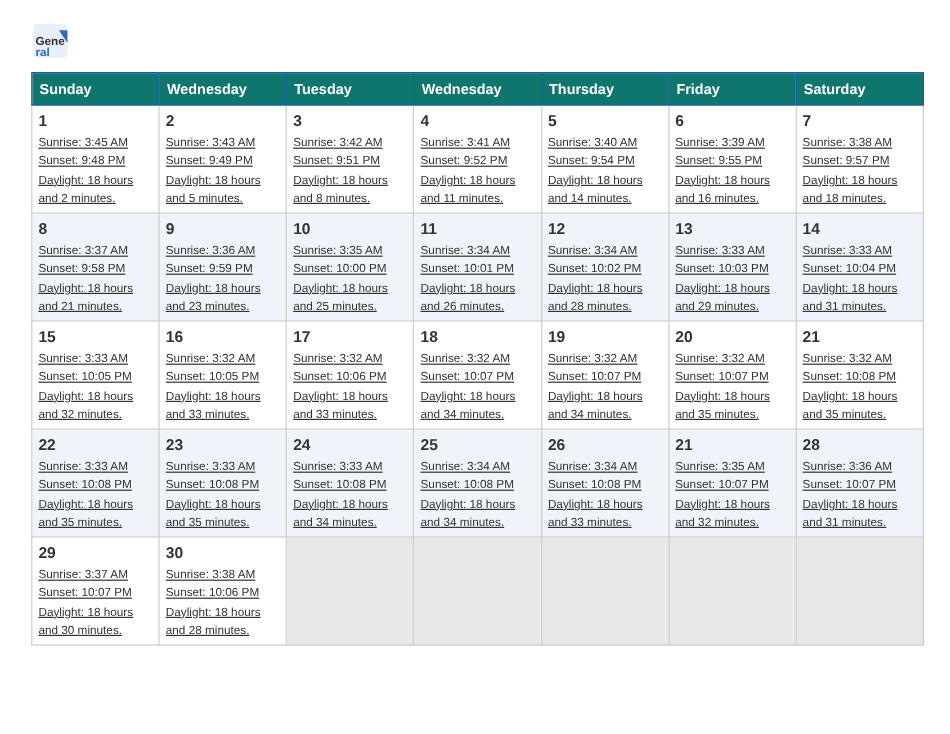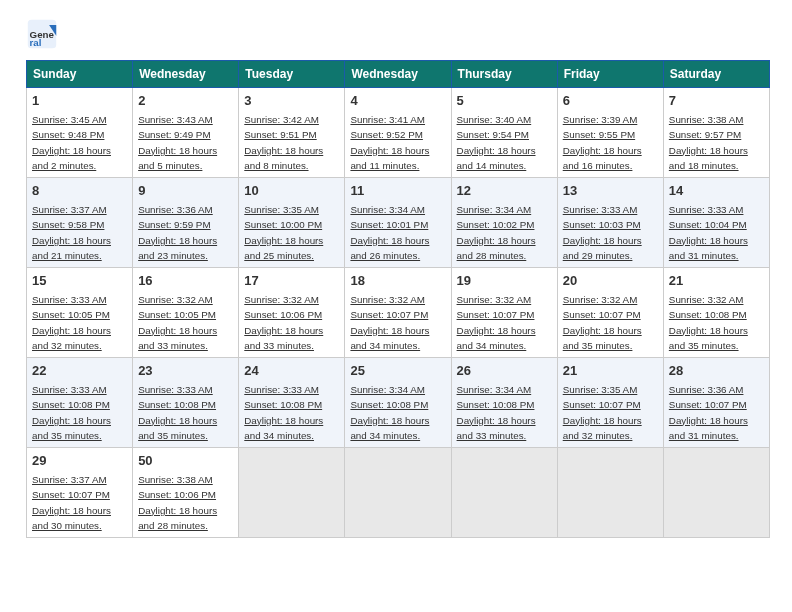--- a/index.html
+++ b/index.html
@@ -171,21 +171,21 @@
           <td><span class="day-num">22</span><span class="day-info">Sunrise: 3:33 AM<br>Sunset: 10:08 PM<br>Daylight: 18 hours<br>and 35 minutes.</span></td>
           <td><span class="day-num">23</span><span class="day-info">Sunrise: 3:33 AM<br>Sunset: 10:08 PM<br>Daylight: 18 hours<br>and 35 minutes.</span></td>
           <td><span class="day-num">24</span><span class="day-info">Sunrise: 3:33 AM<br>Sunset: 10:08 PM<br>Daylight: 18 hours<br>and 34 minutes.</span></td>
           <td><span class="day-num">25</span><span class="day-info">Sunrise: 3:34 AM<br>Sunset: 10:08 PM<br>Daylight: 18 hours<br>and 34 minutes.</span></td>
           <td><span class="day-num">26</span><span class="day-info">Sunrise: 3:34 AM<br>Sunset: 10:08 PM<br>Daylight: 18 hours<br>and 33 minutes.</span></td>
           <td><span class="day-num">21</span><span class="day-info">Sunrise: 3:35 AM<br>Sunset: 10:07 PM<br>Daylight: 18 hours<br>and 32 minutes.</span></td>
           <td><span class="day-num">28</span><span class="day-info">Sunrise: 3:36 AM<br>Sunset: 10:07 PM<br>Daylight: 18 hours<br>and 31 minutes.</span></td>
         </tr>
         <tr>
           <td><span class="day-num">29</span><span class="day-info">Sunrise: 3:37 AM<br>Sunset: 10:07 PM<br>Daylight: 18 hours<br>and 30 minutes.</span></td>
-          <td><span class="day-num">50</span><span class="day-info">Sunrise: 3:38 AM<br>Sunset: 10:06 PM<br>Daylight: 18 hours<br>and 28 minutes.</span></td>
+          <td><span class="day-num">30</span><span class="day-info">Sunrise: 3:38 AM<br>Sunset: 10:06 PM<br>Daylight: 18 hours<br>and 28 minutes.</span></td>
           <td class="empty"></td>
           <td class="empty"></td>
           <td class="empty"></td>
           <td class="empty"></td>
           <td class="empty"></td>
         </tr>
       </tbody>
   </table>
 </div>
 

